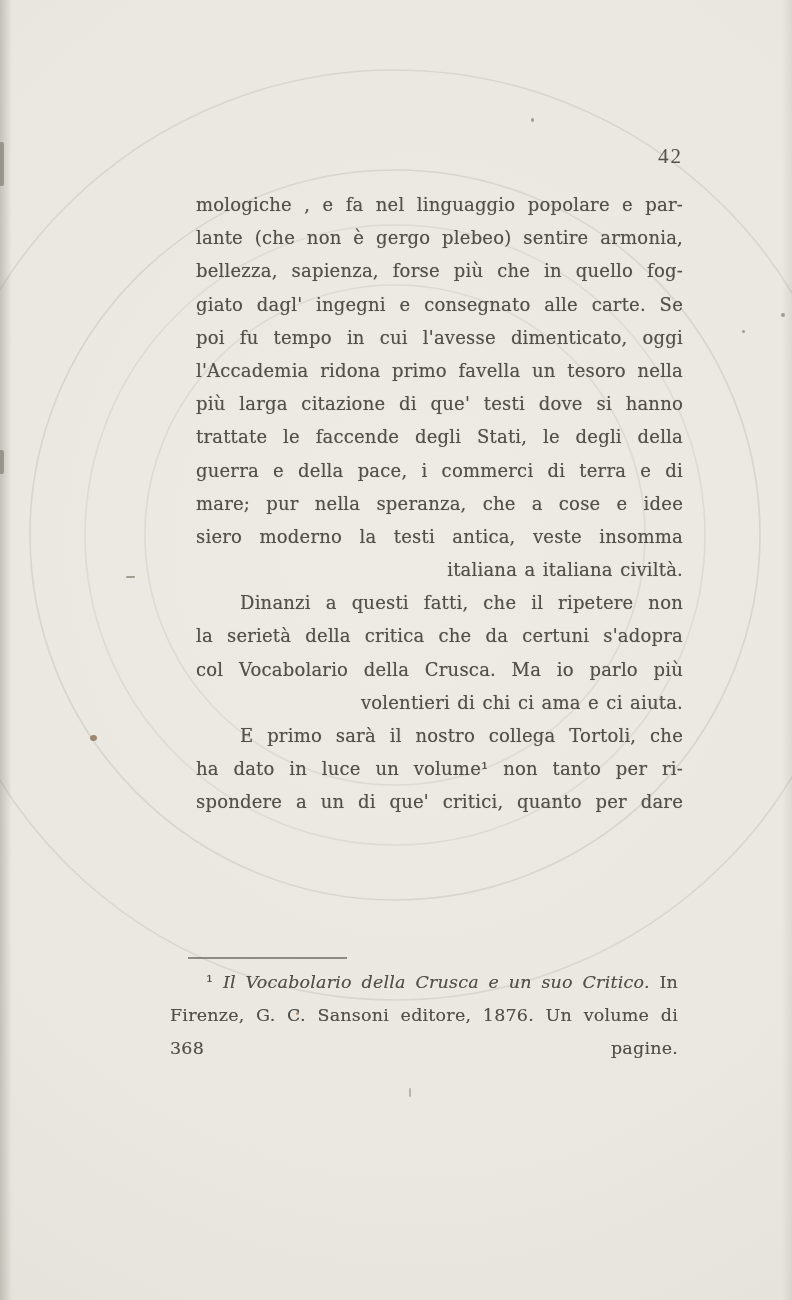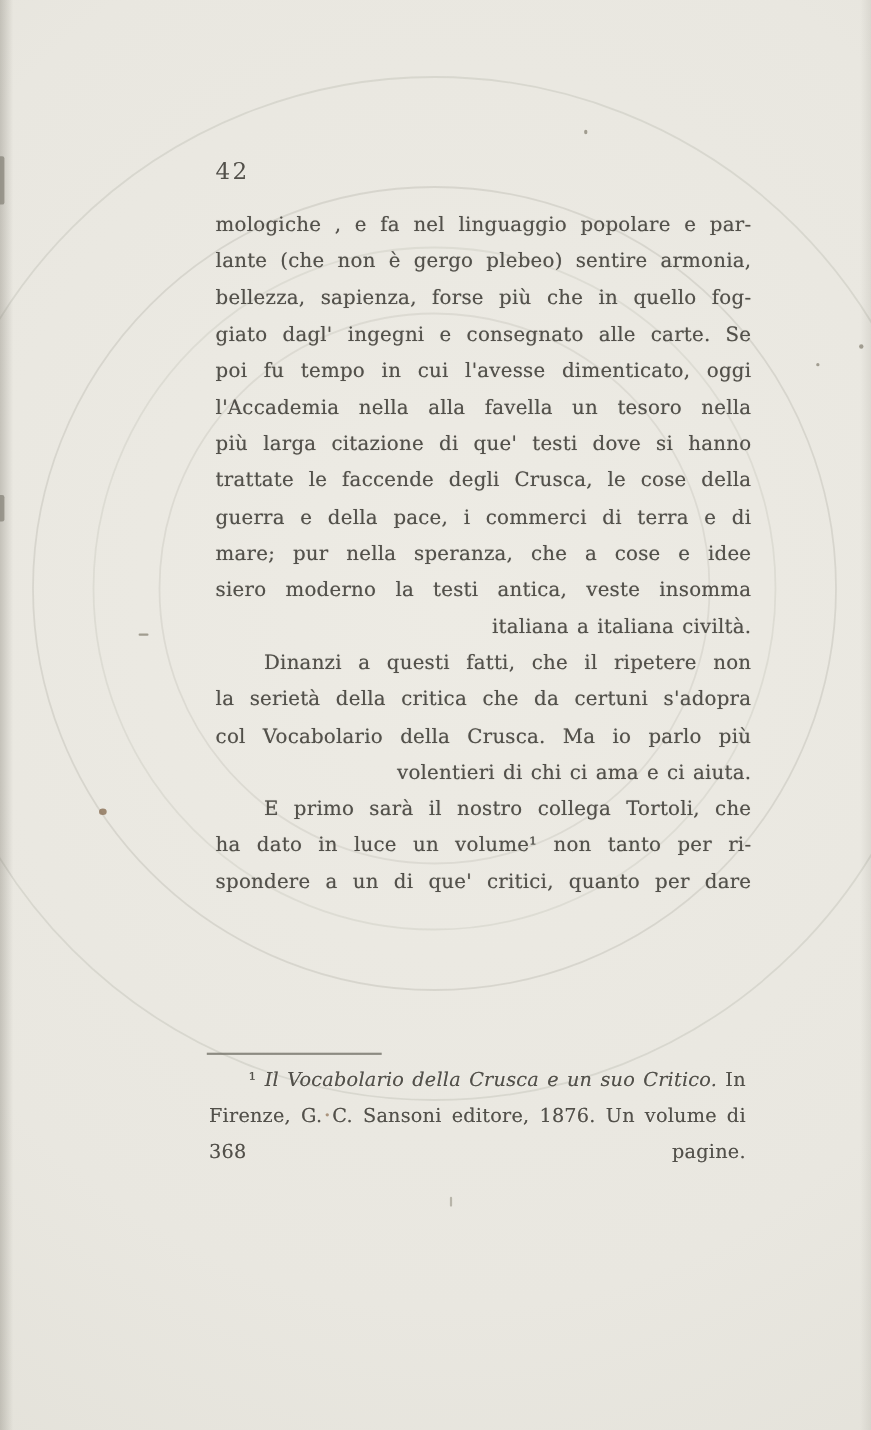--- a/index.html
+++ b/index.html
@@ -28,41 +28,42 @@
   }
   .edge-right{
     position:absolute;right:0;top:0;width:10px;height:1300px;
     background:linear-gradient(to left, rgba(110,106,95,.12), rgba(110,106,95,0));
   }
   .edge-mark{position:absolute;left:0;width:4px;background:#7d7a6f;opacity:.65;border-radius:0 2px 2px 0;}
   .edge-mark.m1{top:142px;height:44px;}
   .edge-mark.m2{top:450px;height:24px;}
   .page-number{
     position:absolute;left:196px;top:144px;width:487px;
-    text-align:left;font-size:21px;letter-spacing:2px;
+    text-align:right;font-size:21px;letter-spacing:2px;
     color:var(--ink);
+    font-family:Liberation Serif, serif;
   }
   .body-text{
     position:absolute;left:196px;top:188px;width:487px;
     font-size:18px;letter-spacing:.2px;word-spacing:1.5px;
     text-shadow:0 0 .7px rgba(82,80,74,.55);
   }
   .line{display:block;height:33.2px;line-height:33.2px;white-space:normal;text-align:right;}
   .line.just{text-align:justify;text-align-last:justify;}
   .line.indent{text-indent:44px;}
   .footnote-rule{
     position:absolute;left:188px;top:957px;width:159px;height:2px;
     background:var(--rule);opacity:.8;
   }
   .footnote{
     position:absolute;left:170px;top:966px;width:508px;
     font-size:17.5px;letter-spacing:.2px;word-spacing:1.5px;
     text-shadow:0 0 .6px rgba(82,80,74,.5);
   }
-  .footnote .line{height:33px;line-height:33px;margin-left:20px;}
+  .footnote .line{height:33px;line-height:33px;}
   .footnote .line.indent{text-indent:36px;}
   .it{font-style:italic;}
   .speck{position:absolute;background:#8e8a7c;border-radius:50%;opacity:.8;}
   .speck.dash{border-radius:1px;}
   .speck.s1{left:126px;top:576px;width:9px;height:2px;}
   .speck.s2{left:90px;top:735px;width:7px;height:6px;background:#8a6f55;}
   .speck.s3{left:781px;top:313px;width:4px;height:4px;}
   .speck.s4{left:742px;top:330px;width:3px;height:3px;}
   .speck.s5{left:531px;top:118px;width:3px;height:4px;}
   .speck.s6{left:409px;top:1088px;width:2px;height:9px;border-radius:2px;opacity:.55;}
@@ -88,23 +89,23 @@
   <div class="edge-mark m2"></div>
 
   <div class="page-number">42</div>
 
   <div class="body-text">
       <div class="line just">mologiche , e fa nel linguaggio popolare e par-</div>
       <div class="line just">lante (che non è gergo plebeo) sentire armonia,</div>
       <div class="line just">bellezza, sapienza, forse più che in quello fog-</div>
       <div class="line just">giato dagl' ingegni e consegnato alle carte. Se</div>
       <div class="line just">poi fu tempo in cui l'avesse dimenticato, oggi</div>
-      <div class="line just">l'Accademia nella alla favella un tesoro nella</div>
+      <div class="line just">l'Accademia ridona primo favella un tesoro nella</div>
       <div class="line just">più larga citazione di que' testi dove si hanno</div>
-      <div class="line just">trattate le faccende degli Crusca, le cose della</div>
+      <div class="line just">trattate le faccende degli Stati, le degli della</div>
       <div class="line just">guerra e della pace, i commerci di terra e di</div>
       <div class="line just">mare; pur nella speranza, che a cose e idee</div>
       <div class="line just">siero moderno la testi antica, veste insomma</div>
       <div class="line">italiana a italiana civiltà.</div>
       <div class="line just indent">Dinanzi a questi fatti, che il ripetere non</div>
       <div class="line just">la serietà della critica che da certuni s'adopra</div>
       <div class="line just">col Vocabolario della Crusca. Ma io parlo più</div>
       <div class="line">volentieri di chi ci ama e ci aiuta.</div>
       <div class="line just indent">E primo sarà il nostro collega Tortoli, che</div>
       <div class="line just">ha dato in luce un volume¹ non tanto per ri-</div>

